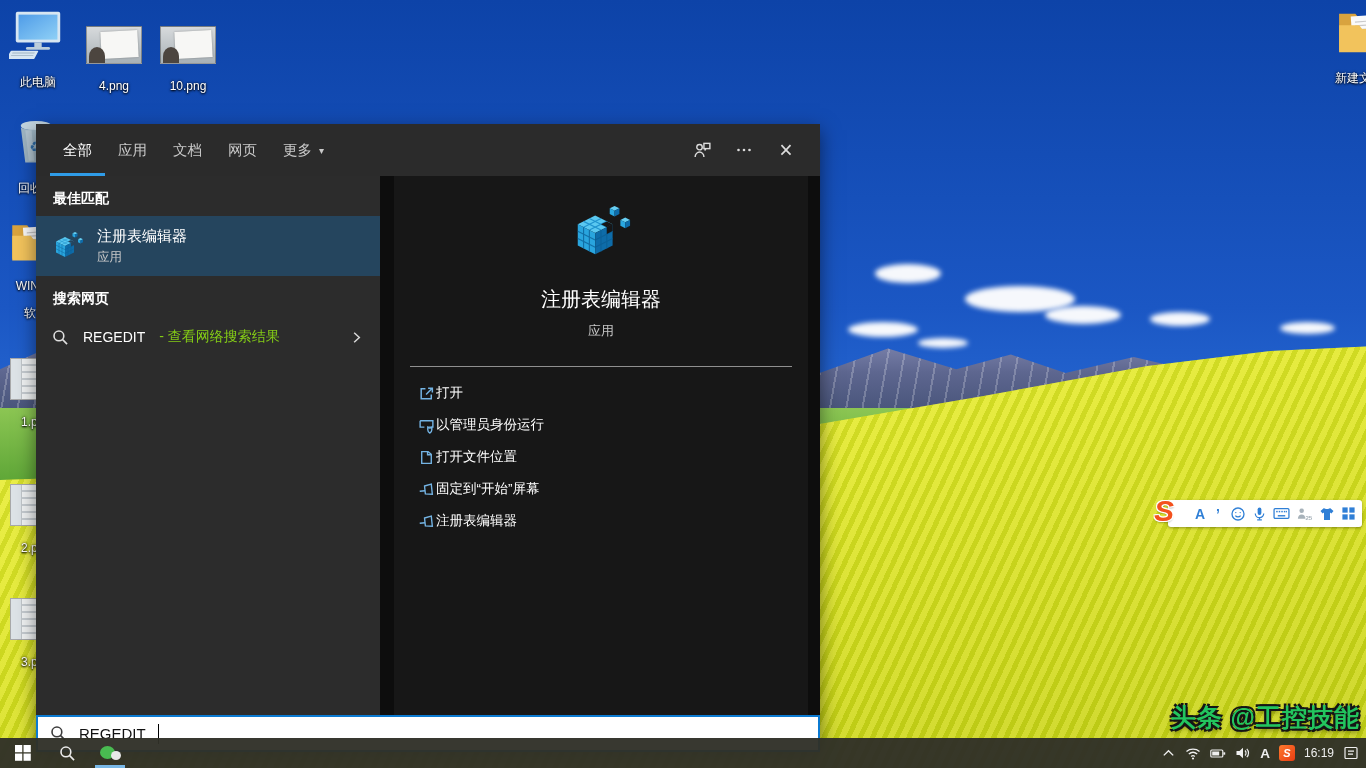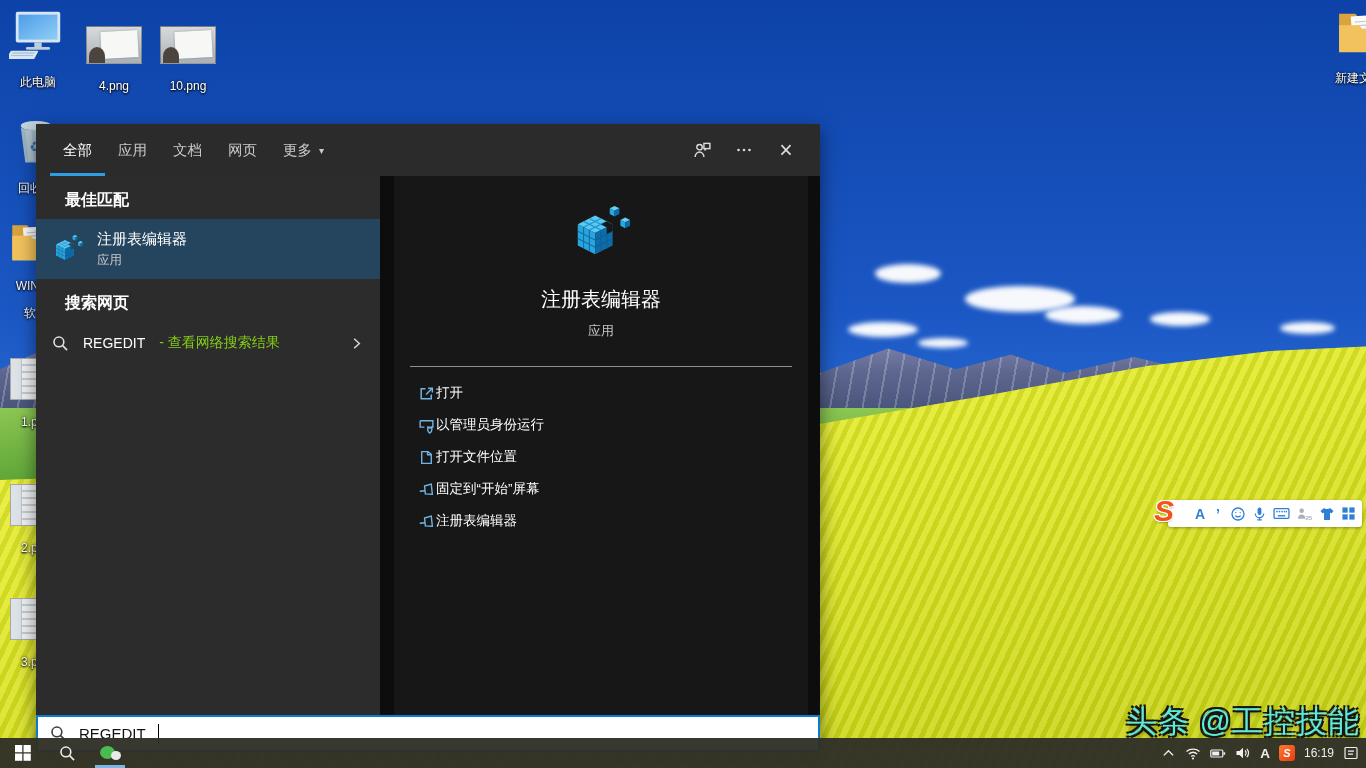--- a/index.html
+++ b/index.html
@@ -34,41 +34,41 @@
 
   
   .sogoubar { position:absolute; left:1168px; top:500px; width:194px; height:27px; background:#fff; border-radius:3px;
     display:flex; align-items:center; gap:6px; padding:0 6px 0 26px; z-index:5; box-shadow:0 1px 3px rgba(0,0,0,.35); }
   .sogou-logo { position:absolute; left:-14px; top:-6px; font-size:30px; font-weight:bold; font-style:italic; color:#f3511e;
     text-shadow:-1px -1px 0 #fff,1px -1px 0 #fff,-1px 1px 0 #fff,1px 1px 0 #fff,0 2px 2px rgba(0,0,0,.3); }
   .sg { width:17px; height:17px; color:#2f7fd6; display:flex; align-items:center; justify-content:center; }
   .sg.txt { font-weight:bold; font-size:14px; }
 
   
-  .watermark { position:absolute; right:6px; top:701px; z-index:6; font-size:31px; font-weight:400; color:#5eead4; letter-spacing:1px;
+  .watermark { position:absolute; right:6px; top:701px; z-index:6; font-size:25px; font-weight:700; color:#22c55e; letter-spacing:1px;
     text-shadow:-2px -2px 0 #151515,2px -2px 0 #151515,-2px 2px 0 #151515,2px 2px 0 #151515,0 3px 5px rgba(0,0,0,.55); }
 
   
   .panel { position:absolute; left:36px; top:124px; width:784px; height:628px; z-index:20; box-shadow:0 6px 18px rgba(0,0,0,.5); background:#2b2b2b; }
   .tabbar { height:52px; background:#2b2b2b; display:flex; align-items:stretch; padding-left:14px; }
   .tab { display:flex; align-items:center; padding:0 13px; font-size:14.5px; color:#c9c9c9; position:relative; }
   .tab.active { color:#fff; }
   .tab.active::after { content:""; position:absolute; left:0; right:0; bottom:0; height:3px; background:#2f9ce8; }
   .more-caret { margin-left:7px; font-size:10px; color:#c9c9c9; }
   .tabbar-right { margin-left:auto; display:flex; align-items:center; gap:6px; padding-right:16px; }
   .hbtn { width:36px; height:36px; display:flex; align-items:center; justify-content:center; color:#dcdcdc; }
   .hbtn.close { font-size:23px; font-weight:400; }
 
   .pbody { display:flex; height:539px; }
   .list { width:344px; background:#2c2c2c; }
   .vgap { width:14px; background:#0d0d0d; }
   .detail { flex:1; background:#171717; display:flex; flex-direction:column; align-items:center; padding-top:26px; }
   .rstrip { width:12px; background:#0d0d0d; }
 
-  .sec { padding:14px 29px 8px; font-size:16px; font-weight:bold; color:#fff; }
+  .sec { padding:14px 17px 8px; font-size:14px; font-weight:bold; color:#fff; }
   .bestrow { height:60px; background:#25455e; display:flex; align-items:center; padding:0 16px; gap:13px; }
   .best-text { display:flex; flex-direction:column; gap:3px; }
   .best-title { font-size:15px; color:#fff; }
   .best-sub { font-size:12.5px; color:#c9c9c9; }
   .webrow { height:42px; display:flex; align-items:center; padding:0 16px; gap:14px; color:#e6e6e6; }
   .webrow .q { font-size:14px; color:#fff; }
   .webrow .suffix { font-size:14px; color:#84cc16; }
   .webrow .chev { margin-left:auto; color:#d8d8d8; }
 
   .d-title { font-size:20px; color:#fff; margin-top:22px; }

